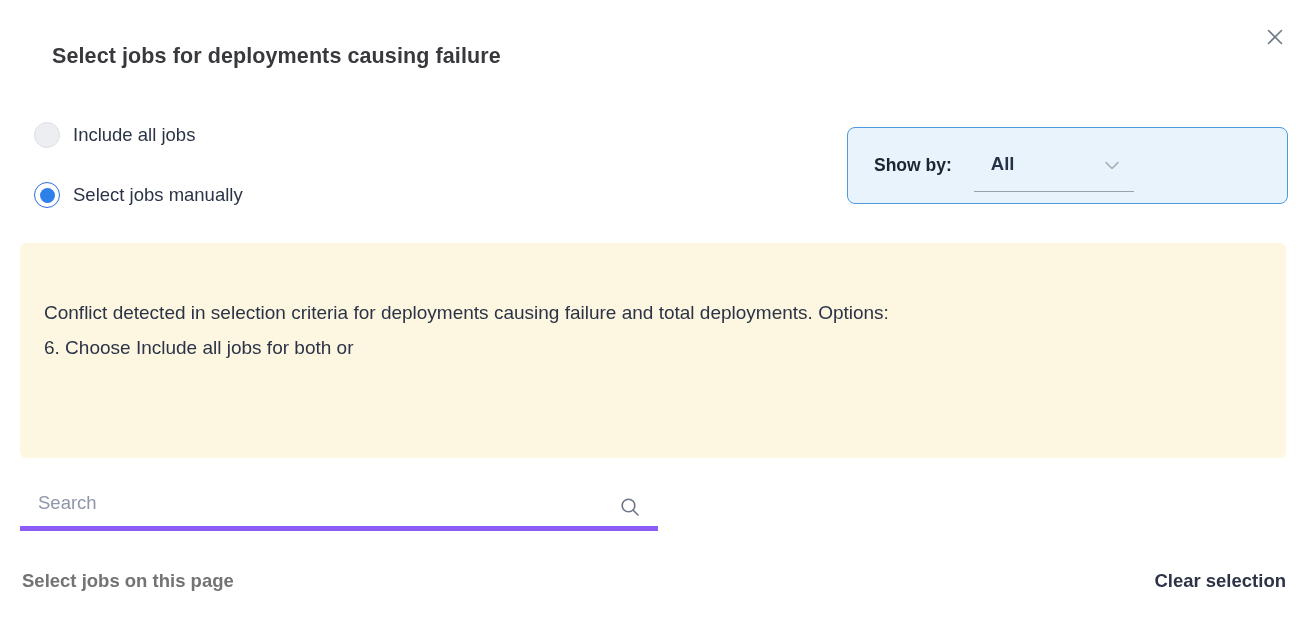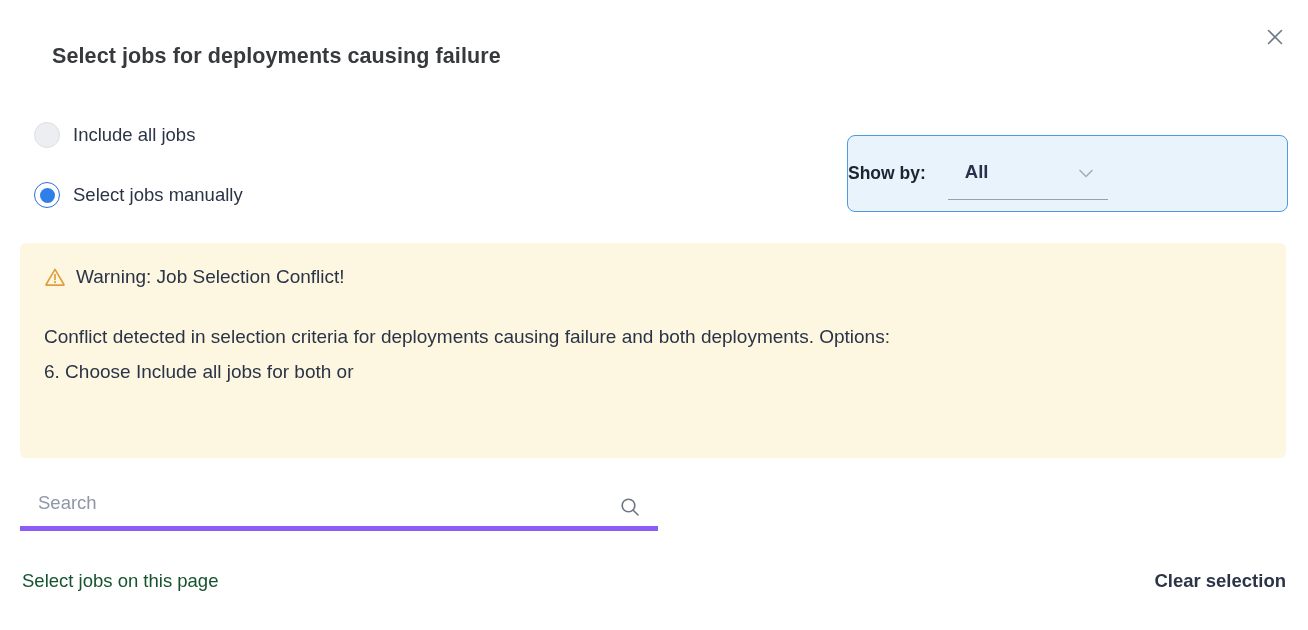--- a/index.html
+++ b/index.html
@@ -51,21 +51,21 @@
   .radio-label { margin-left: 13px; font-size: 18.5px; color: #2b3447; }
 
   
   .showby-panel {
     position: absolute; left: 847px; top: 127px;
     width: 441px; height: 77px;
     background: #e8f3fc;
     border: 1px solid #4f9ade;
     border-radius: 8px;
     display: flex; align-items: center;
-    margin-top: 8px;
+    padding-left: 26px;
   }
   .showby-label { font-size: 17.5px; font-weight: 600; color: #1c2431; }
   .showby-select {
     margin-left: 22px; width: 160px; height: 46px;
     border-bottom: 1px solid #9aa1ab;
     display: flex; align-items: center; justify-content: space-between;
     padding: 0 10px 0 17px; cursor: pointer;
     position: relative; top: 3px; gap: 12px;
   }
   .showby-value { font-size: 18.5px; font-weight: 600; color: #27314a; padding-bottom: 8px; }
@@ -102,21 +102,21 @@
   .search-icon-btn {
     position: absolute; right: 14px; top: 7px;
     width: 28px; height: 28px;
     background: none; border: none; cursor: pointer;
     display: flex; align-items: center; justify-content: center;
   }
 
   
   .select-page-link {
     position: absolute; left: 22px; top: 570px;
-    font-size: 18.5px; font-weight: 400; color: #14532d;
+    font-size: 18.5px; font-weight: 700; color: #737373;
     text-decoration: none; cursor: pointer;
   }
   .clear-selection {
     position: absolute; right: 22px; top: 570px;
     font-size: 18.5px; font-weight: 700; color: #2b3447;
     cursor: pointer;
   }
 </style>
 </head>
 <body>
@@ -152,32 +152,22 @@
       <span class="showby-value">All</span>
       <span class="showby-chevron" style="display:flex;">
         <svg width="24" height="24" viewBox="0 0 24 24">
           <polyline points="6,9.5 12,15.5 18,9.5" fill="none" stroke="#a7adb6" stroke-width="1.6" stroke-linecap="round" stroke-linejoin="round"></polyline>
         </svg>
       </span>
     </div>
   </div>
 
   <div class="warning">
-    <div class="warning-header">
-      <span style="display:flex;">
-        <svg width="22" height="22" viewBox="0 0 24 24">
-          <path d="M12 3.6 L21.7 20.2 Q21.9 20.8 21.3 20.8 L2.7 20.8 Q2.1 20.8 2.3 20.2 Z" fill="none" stroke="#dfa03c" stroke-width="1.8" stroke-linejoin="round"></path>
-          <line x1="12" y1="9.4" x2="12" y2="14.6" stroke="#dfa03c" stroke-width="1.9" stroke-linecap="round"></line>
-          <circle cx="12" cy="17.6" r="1.15" fill="#dfa03c"></circle>
-        </svg>
-      </span>
-      <span>Warning: Job Selection Conflict!</span>
-    </div>
     <div class="warning-body">
-      <span class="warning-line">Conflict detected in selection criteria for deployments causing failure and both deployments. Options:</span>
+      <span class="warning-line">Conflict detected in selection criteria for deployments causing failure and total deployments. Options:</span>
       <span class="warning-line">6. Choose Include all jobs for both or</span>
     </div>
   </div>
 
   <div class="search-wrap">
     <input class="search-input" type="text" placeholder="Search" style="">
     <button class="search-icon-btn">
       <span style="display:flex;">
         <svg width="24" height="24" viewBox="0 0 24 24">
           <circle cx="10.5" cy="10.5" r="6.3" fill="none" stroke="#6b7586" stroke-width="1.6"></circle>

